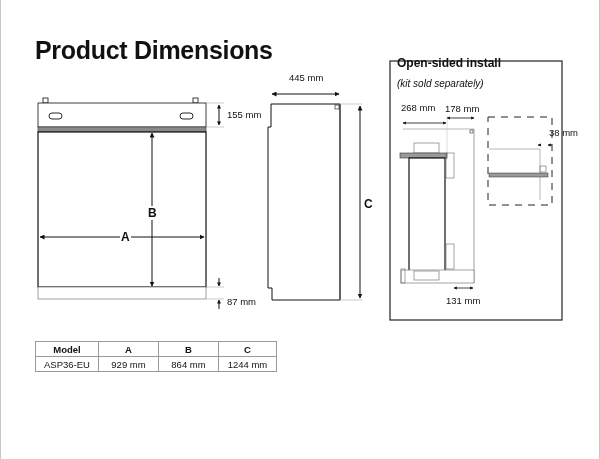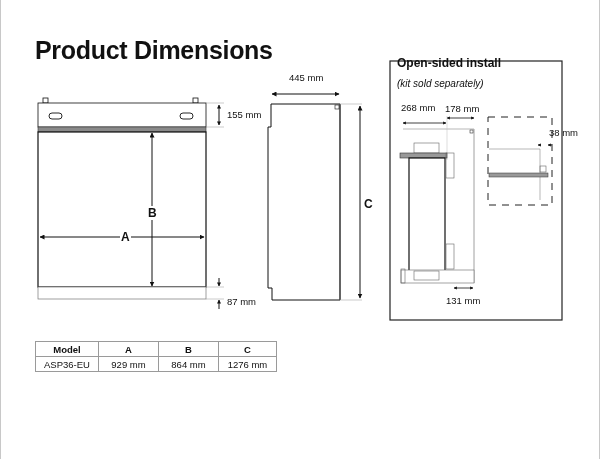--- a/index.html
+++ b/index.html
@@ -150,16 +150,16 @@
       <th>A</th>
       <th>B</th>
       <th>C</th>
     </tr>
   </thead>
   <tbody>
     <tr>
       <td>ASP36-EU</td>
       <td>929 mm</td>
       <td>864 mm</td>
-      <td>1276 mm</td>
+      <td>1244 mm</td>
     </tr>
   </tbody>
 </table>
 
 </body></html>

